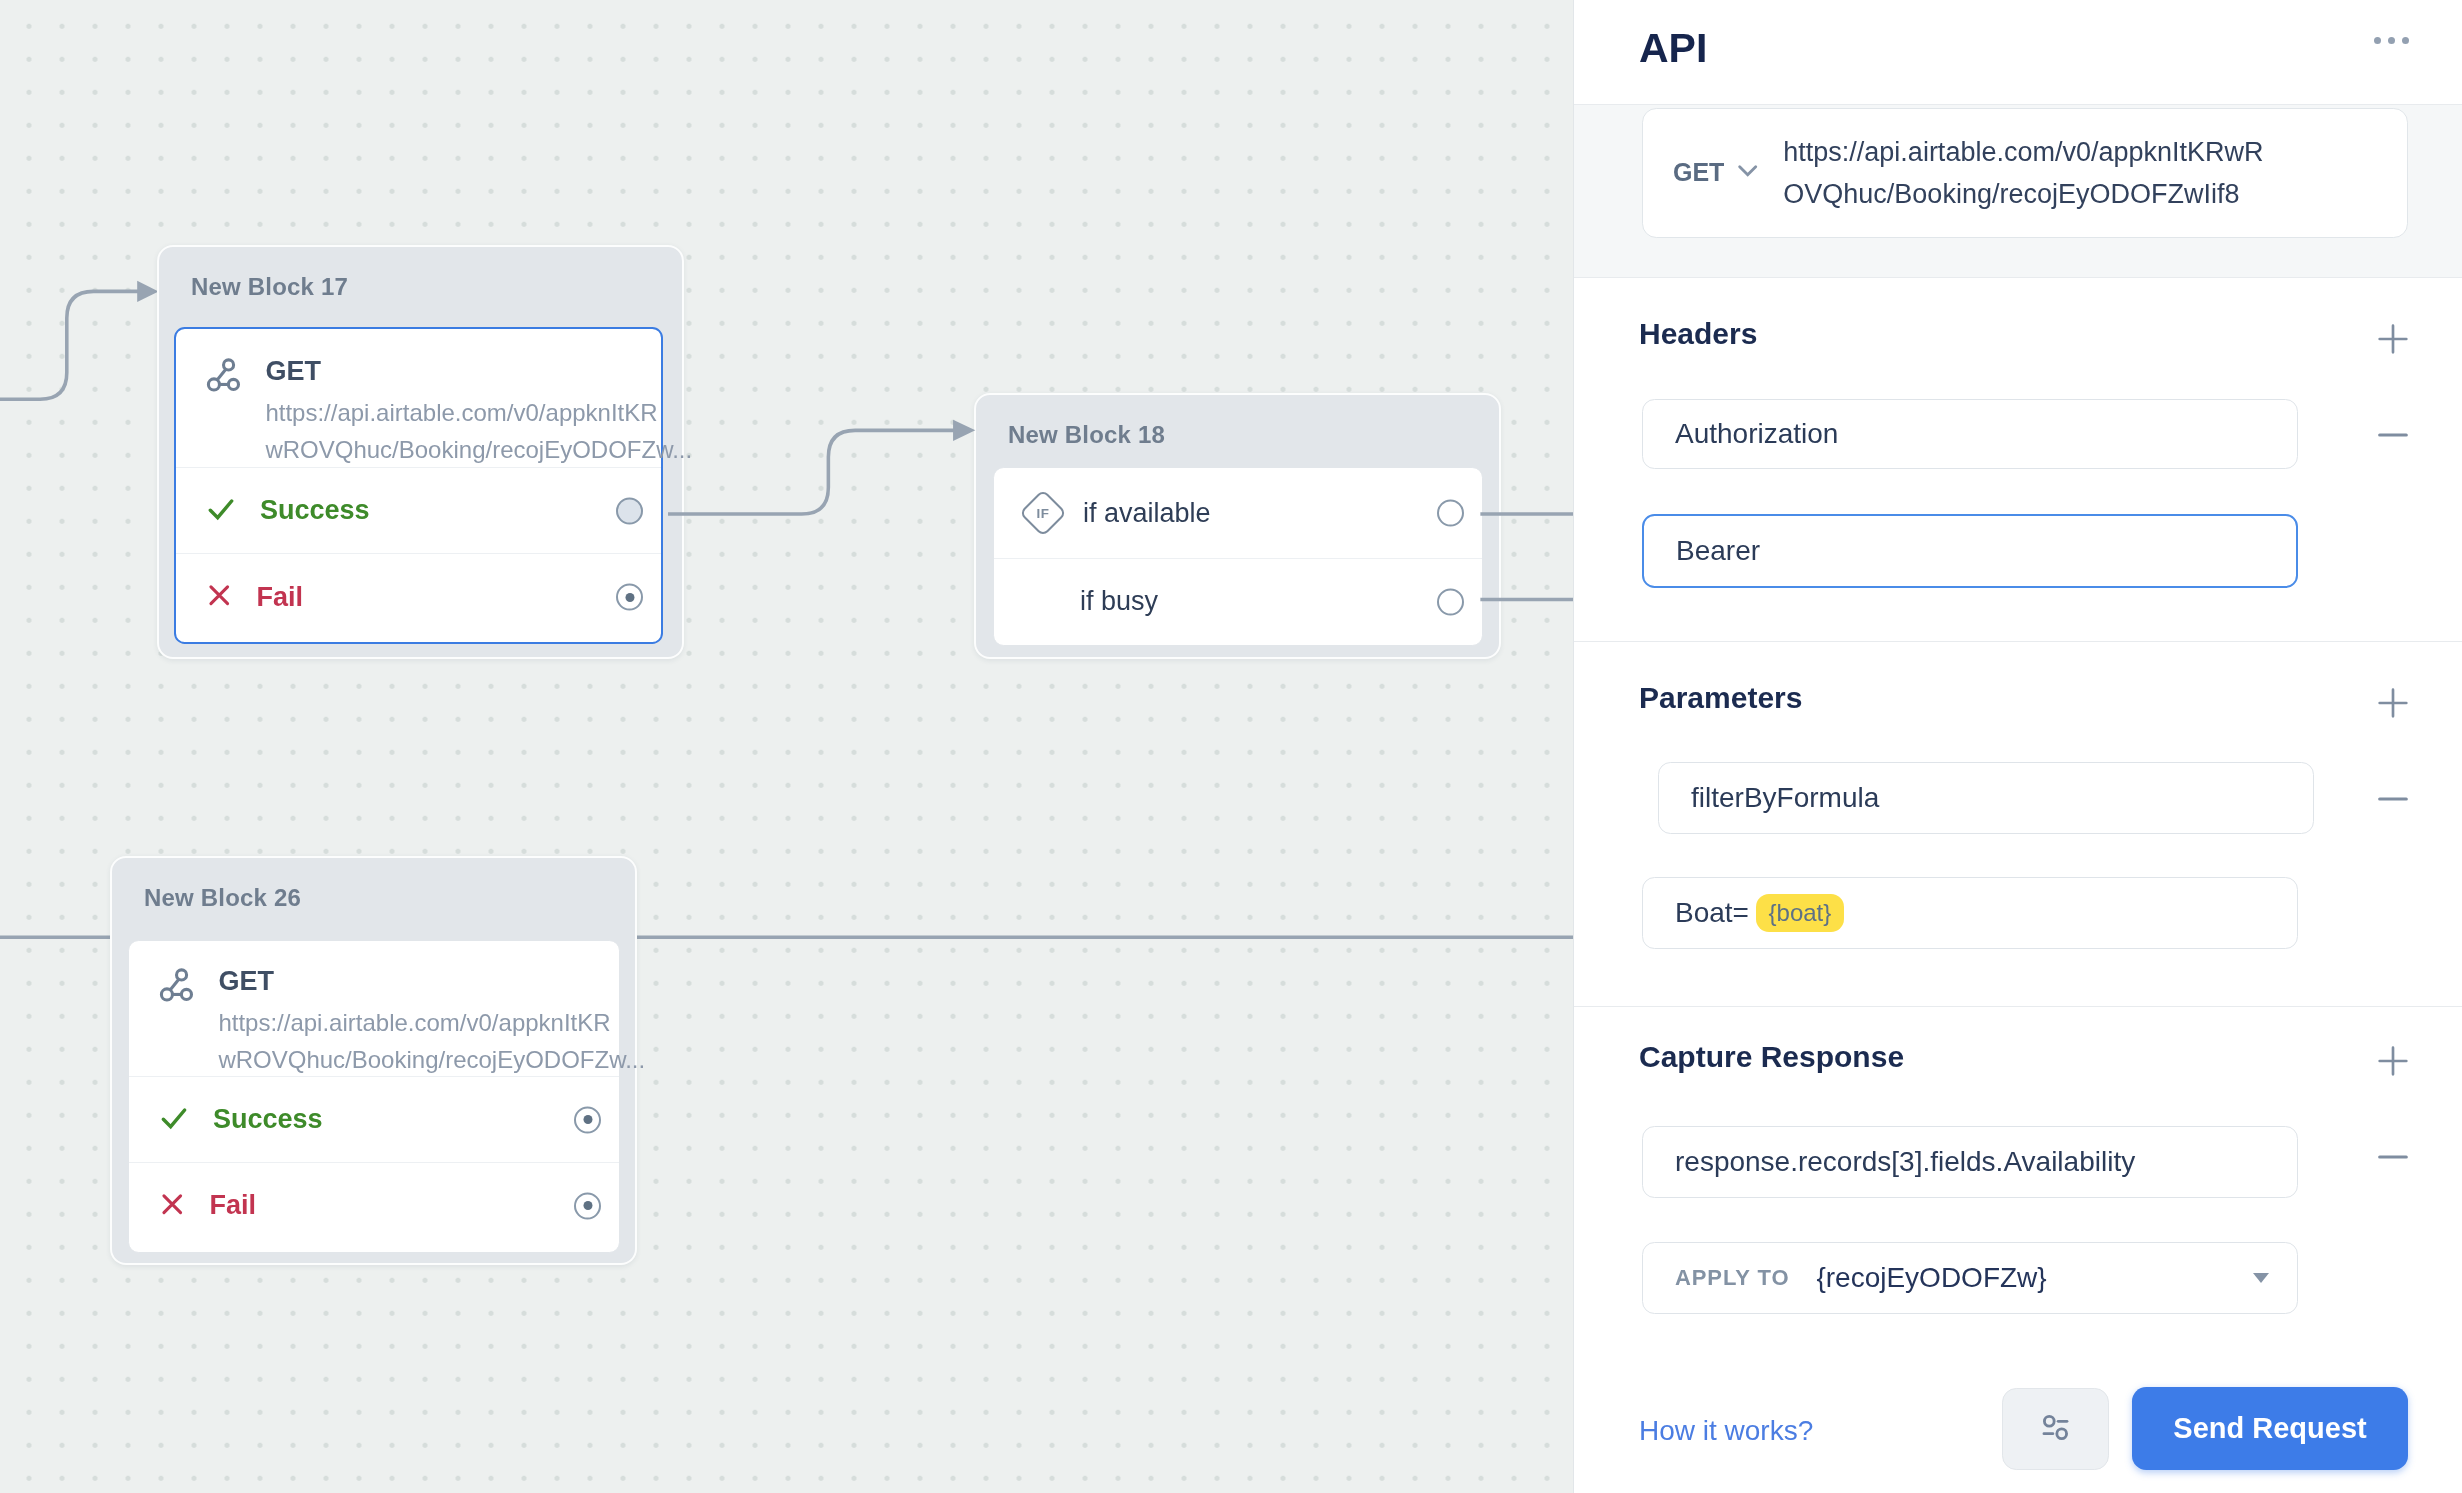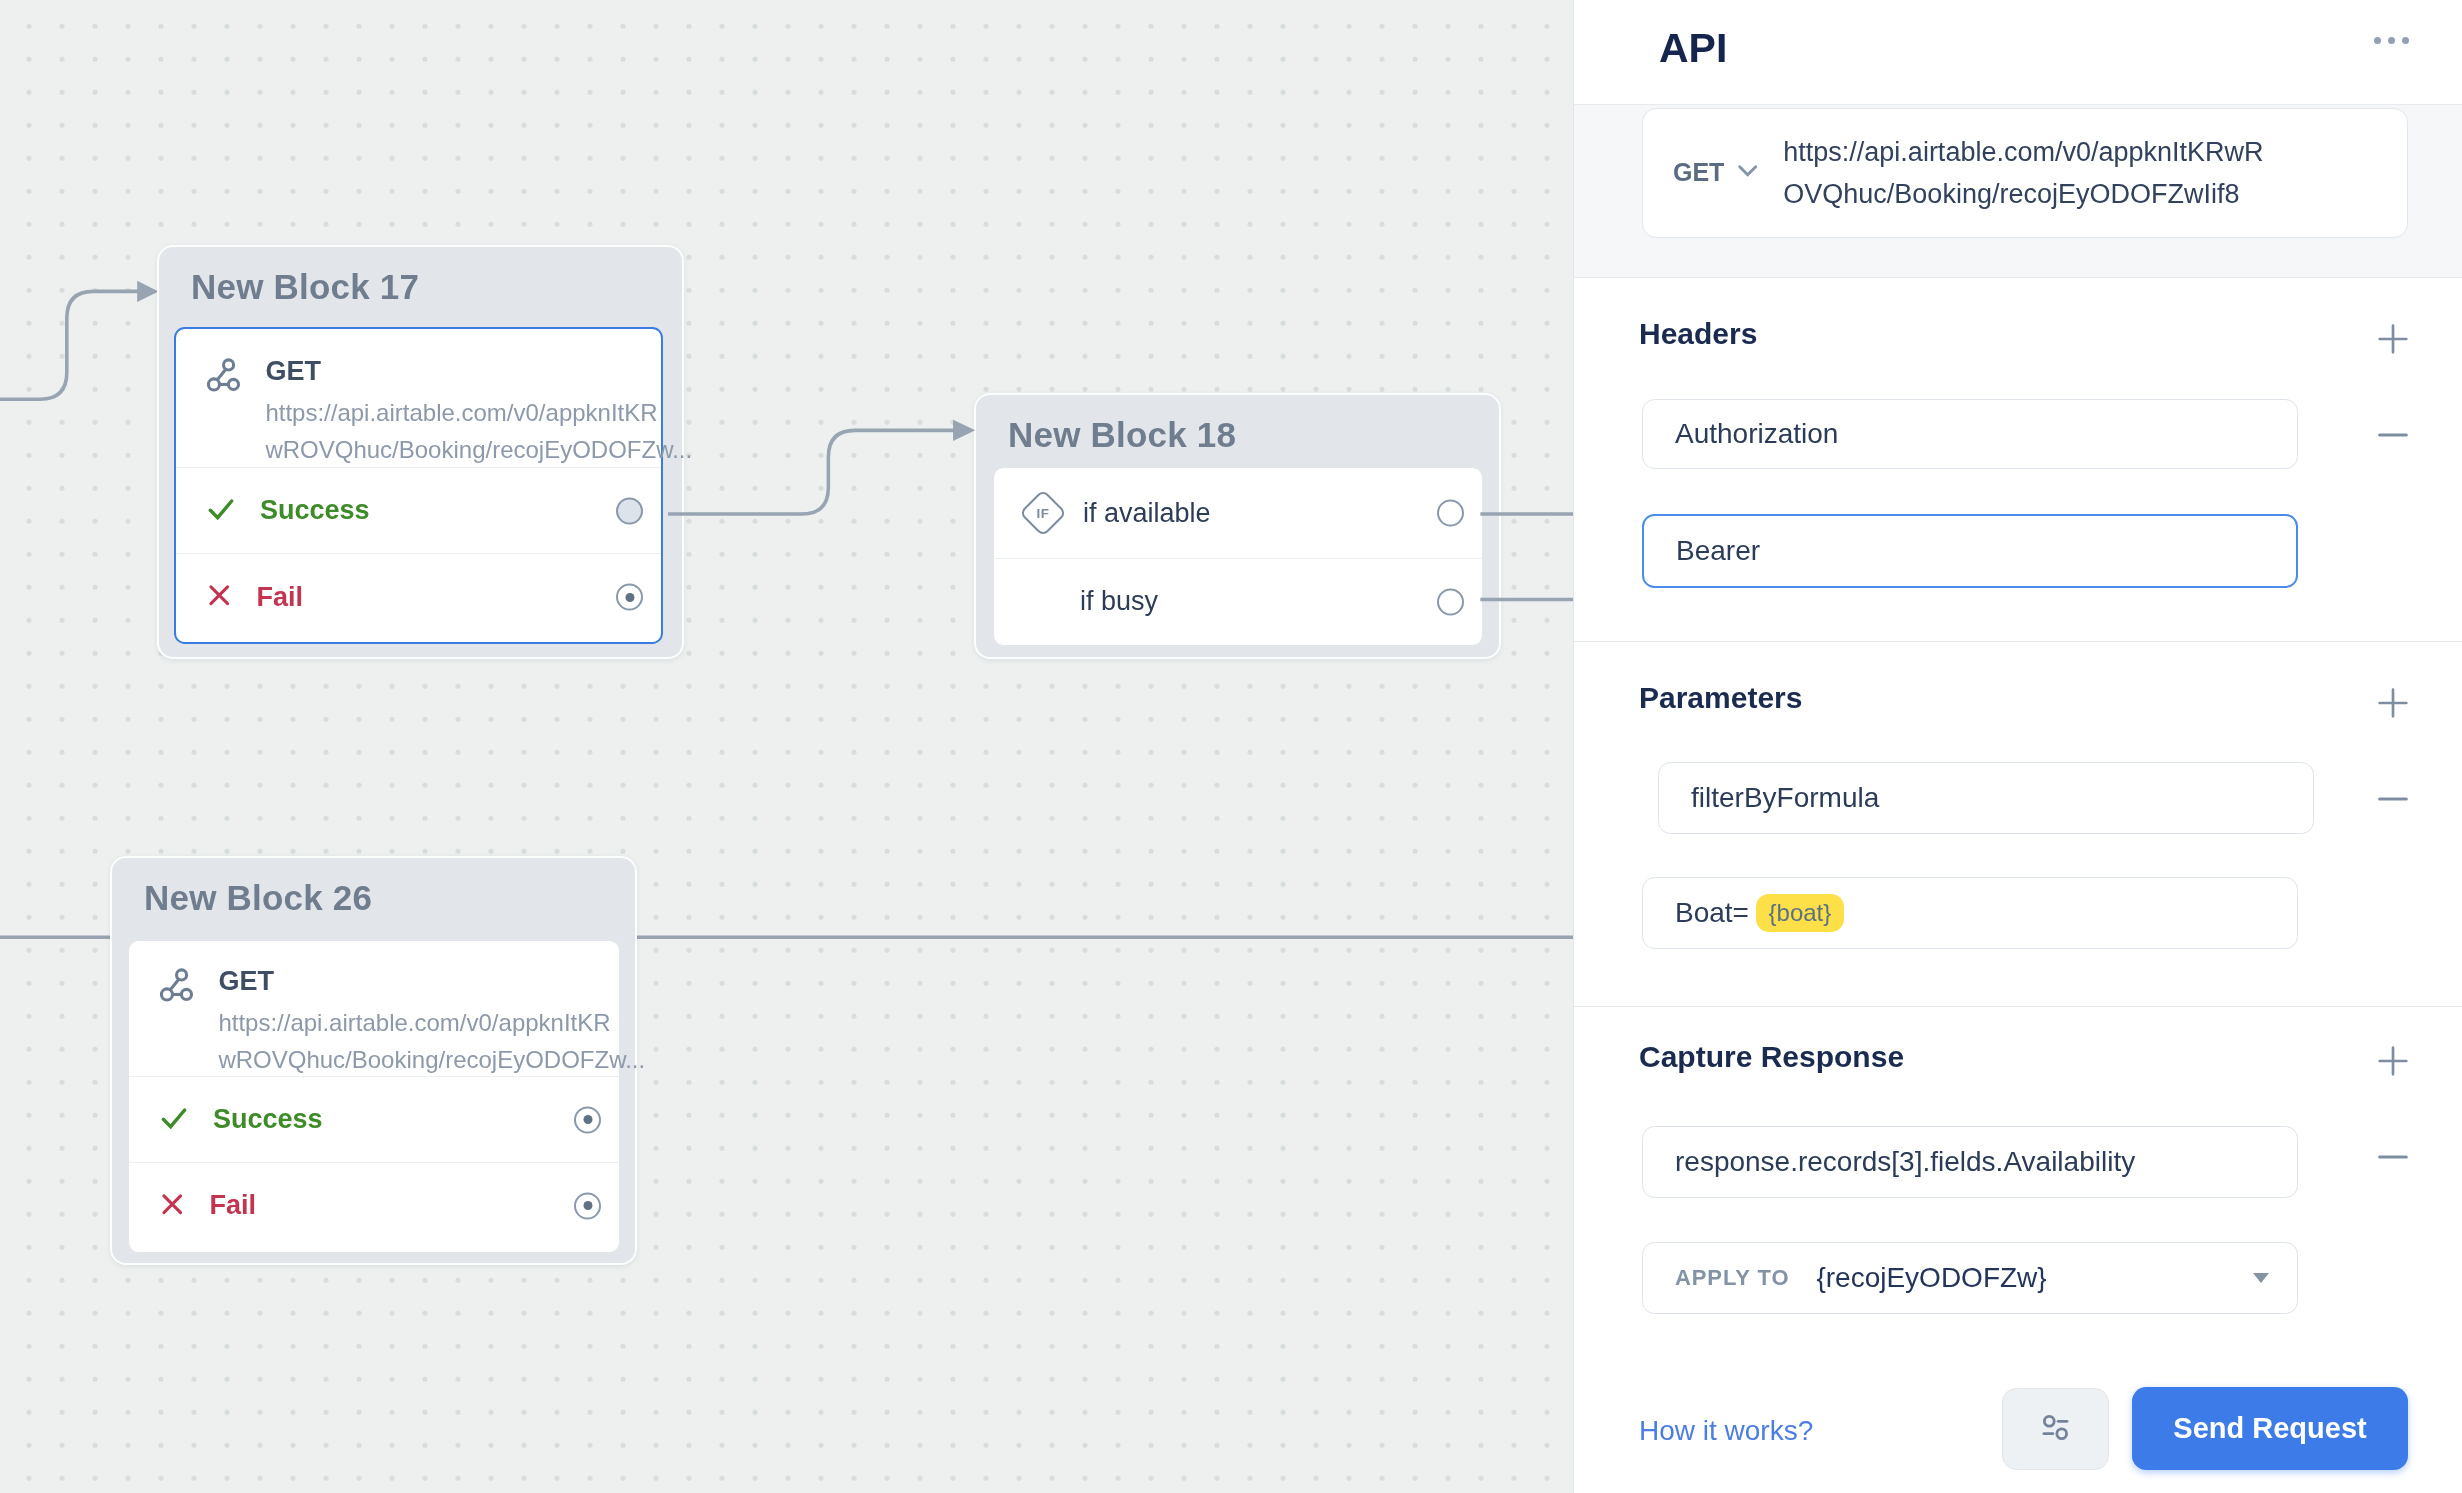--- a/index.html
+++ b/index.html
@@ -10,21 +10,21 @@
   #canvas{position:absolute;left:0;top:0;width:1573px;height:1494px;
     background-color:#edf0ef;
     background-image:radial-gradient(#d6dddb 2.3px, transparent 2.5px);
     background-size:33px 33px;background-position:12.5px 9.8px;}
   svg.wires{position:absolute;left:0;top:0;width:1573px;height:1494px;pointer-events:none;}
   #wires-under{z-index:1;}
   #wires-over{z-index:3;}
   .block{position:absolute;z-index:2;background:#e2e6ea;border:2.7px solid rgba(255,255,255,.9);
     border-radius:16px;box-shadow:0 1.8px 5.3px rgba(40,60,90,.08);box-sizing:border-box;}
   .block-header{height:80px;display:flex;align-items:center;padding:0 32px;
-    color:#6f7d8e;font-size:35px;font-weight:600;letter-spacing:0.2px;}
+    color:#6f7d8e;font-size:24px;font-weight:600;letter-spacing:0.2px;}
   .card{position:absolute;background:#fff;box-sizing:border-box;border-radius:10.7px;}
   .card.selected{border:2.7px solid #3b7ce2;}
   .card.plain{border:1.8px solid #e2e6ea;}
   .api-row{box-sizing:border-box;display:flex;gap:21.4px;border-bottom:1.8px solid #edf0f3;}
   .api-texts{display:flex;flex-direction:column;}
   .method-label{font-size:27px;font-weight:600;color:#3f4e64;margin-bottom:7.1px;}
   .url-line{font-size:24px;color:#8d99aa;line-height:37px;}
   .outcome-row{box-sizing:border-box;display:flex;align-items:center;gap:23px;position:relative;}
   .outcome-row.bordered{border-bottom:1.8px solid #edf0f3;}
   .outcome-label{font-size:27px;font-weight:600;}
@@ -38,21 +38,21 @@
   .cond-row{box-sizing:border-box;display:flex;align-items:center;gap:23px;position:relative;}
   .cond-label{font-size:27px;color:#2e3d56;}
   .if-badge{width:30px;height:30px;border:2.7px solid #7d8c9d;border-radius:7.1px;transform:rotate(45deg);
     display:flex;align-items:center;justify-content:center;flex:0 0 auto;}
   .if-badge span{transform:rotate(-45deg);font-size:13.4px;font-weight:700;color:#7d8c9d;letter-spacing:0.4px;}
 
   
   #panel{position:absolute;left:1573px;top:0;width:889px;height:1494px;background:#fff;z-index:10;
     border-left:0.9px solid #e2e6e9;box-sizing:border-box;}
   .panel-header{position:relative;height:104px;border-bottom:0.9px solid #e8ebee;}
-  .panel-title{position:absolute;left:65px;top:25px;font-size:41px;font-weight:800;color:#16254d;margin-left:20px;}
+  .panel-title{position:absolute;left:65px;top:25px;font-size:41px;font-weight:800;color:#16254d;}
   .more-btn{position:absolute;right:53px;top:37px;display:flex;gap:7.1px;cursor:pointer;}
   .more-btn i{width:7.1px;height:7.1px;border-radius:50%;background:#93a0b1;}
   .url-section{position:relative;height:172px;background:#f5f7f8;border-bottom:0.9px solid #e8ebee;}
   .url-box{position:absolute;left:68px;top:2.7px;width:766px;height:130px;background:#fff;
     border:1.8px solid #e1e6ea;border-radius:14.3px;box-sizing:border-box;display:flex;align-items:center;}
   .method-select{display:flex;align-items:center;gap:12.5px;margin-left:30px;cursor:pointer;flex:0 0 auto;}
   .method-select .m{font-size:25px;font-weight:700;color:#5a6b82;}
   .url-text{margin-left:25px;font-size:27px;color:#32415c;line-height:42px;}
   .section{position:relative;border-bottom:0.9px solid #e8ebee;background:#fff;}
   .section-title{position:absolute;left:65px;font-size:30px;font-weight:700;color:#1b2b50;}

